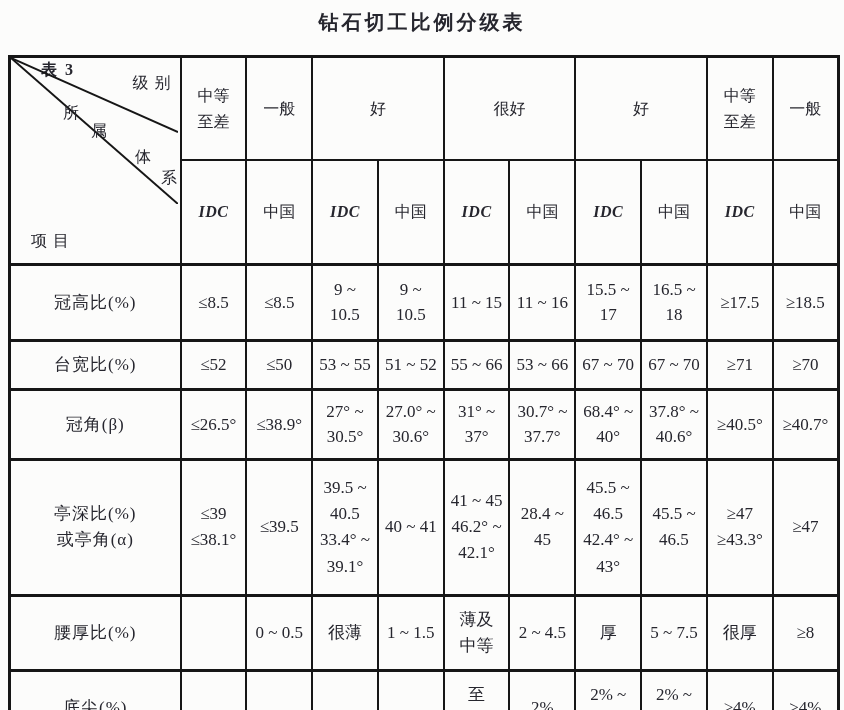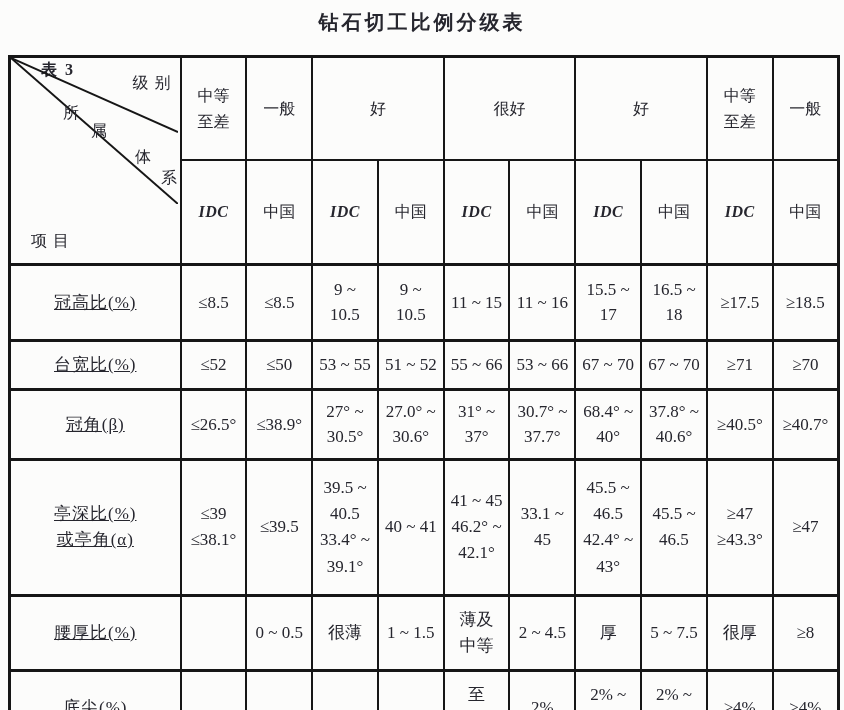--- a/index.html
+++ b/index.html
@@ -41,21 +41,21 @@
     font-weight: normal;
     white-space: pre-line;
     line-height: 1.5;
     overflow: hidden;
   }
   thead td { font-size: 16px; line-height: 1.6; }
   thead tr.r1 td { height: 75px; }
   thead tr.r2 td { height: 75px; }
   td.idc { font-weight: bold; font-size: 16px; letter-spacing: 0.5px; font-style: italic; }
   tbody td, tbody th { border-top-width: 3px; }
-  tbody th.rowlabel { font-size: 17px; letter-spacing: 1px; text-decoration: underline; }
+  tbody th.rowlabel { font-size: 17px; letter-spacing: 1px; }
   tr.row-crown  td, tr.row-crown  th { height: 76px; }
   tr.row-table  td, tr.row-table  th { height: 49px; }
   tr.row-angle  td, tr.row-angle  th { height: 70px; }
   tr.row-pav    td, tr.row-pav    th { height: 136px; line-height: 1.55; }
   tr.row-girdle td, tr.row-girdle th { height: 75px; }
   tr.row-culet  td, tr.row-culet  th { height: 75px; }
 
   
   td.corner { position: relative; padding: 0; height: 150px; margin-top: 34px; }
   td.corner svg { position: absolute; left: 0; top: 0; }
@@ -185,21 +185,21 @@
 ≤38.1°</td>
         <td>≤39.5</td>
         <td>39.5 ~
 40.5
 33.4° ~
 39.1°</td>
         <td>40 ~ 41</td>
         <td>41 ~ 45
 46.2° ~
 42.1°</td>
-        <td>33.1 ~
+        <td>28.4 ~
 45</td>
         <td>45.5 ~
 46.5
 42.4° ~
 43°</td>
         <td>45.5 ~
 46.5</td>
         <td>≥47
 ≥43.3°</td>
         <td>≥47</td>

